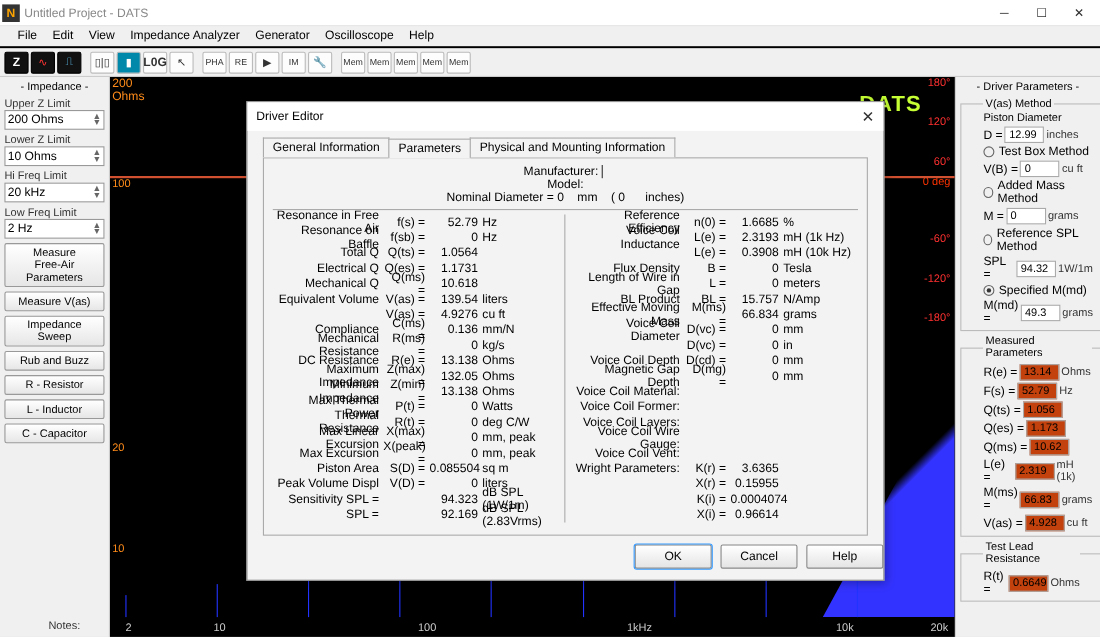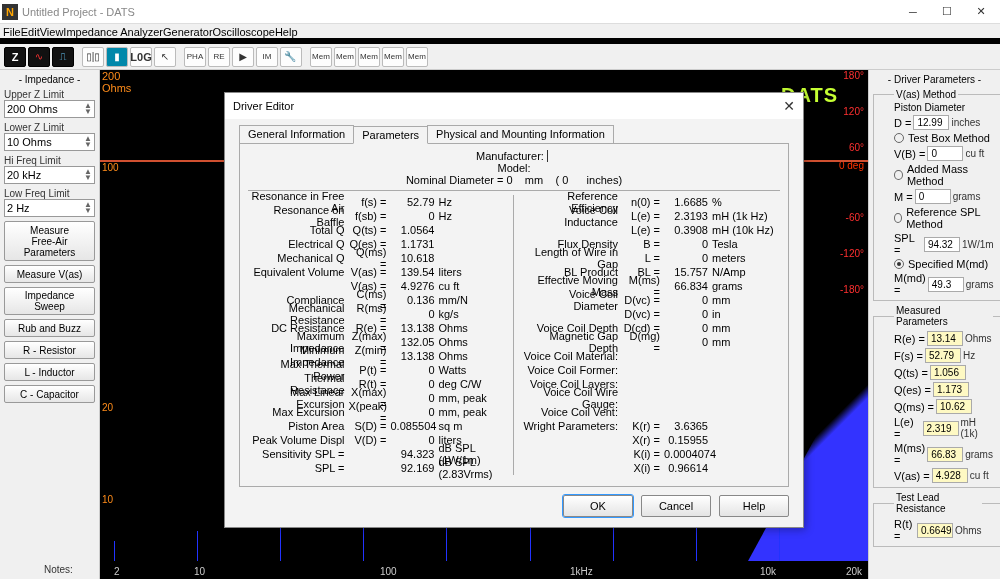--- a/index.html
+++ b/index.html
@@ -1,39 +1,39 @@
 <!DOCTYPE html>
 <html><head>
 <meta charset="utf-8">
 <style>
   * { box-sizing: border-box; font-family: "Segoe UI", sans-serif; font-size: 11px; }
   body { margin:0; background:#f0f0f0; width:1000px; height:579px; overflow:hidden; }
   .titlebar { height:24px; background:#fff; display:flex; align-items:center; padding:0 2px; color:#888; border-bottom:1px solid #ddd;}
   .titlebar .icon{width:16px;height:16px;background:#333;display:inline-flex;align-items:center;justify-content:center;color:#ffa500;font-weight:bold;margin-right:4px;}
   .titlebar .spacer{flex:1}
   .winbtn{width:34px;height:22px;display:inline-flex;align-items:center;justify-content:center;color:#333;}
-  .menubar{height:20px;background:#f0f0f0;padding:2px 3px;display:flex;border-bottom:6px solid #000000;}
+  .menubar{height:20px;background:#f0f0f0;padding:2px 16px;display:flex;gap:14px;border-bottom:2px solid #000000;}
   .toolbar{height:26px;background:#f0f0f0;border-bottom:1px solid #ccc;display:flex;align-items:center;padding:0 4px;gap:2px;}
   .tbtn{width:22px;height:20px;border:1px solid #bbb;background:#fdfdfd;display:flex;align-items:center;justify-content:center;font-size:10px;color:#333;border-radius:2px;}
   .tbtn.dark{background:#111;color:#fff;border-color:#000;}
   .sep{width:4px}
   .main{display:flex;height:calc(579px - 24px - 20px - 26px);}
   .leftpanel{width:100px;background:#f0f0f0;border-right:1px solid #ccc;padding:4px 4px;font-size:10px;}
   .rightpanel{width:132px;background:#f0f0f0;border-left:1px solid #ccc;padding:4px 4px;font-size:10px;}
   .plot{flex:1;background:#000;position:relative;overflow:hidden;}
   .panelhead{text-align:center;font-size:10px;margin-bottom:2px;}
   .lbl{font-size:10px;color:#333;margin-top:4px}
   .smallinput{width:100%;height:18px;border:1px solid #999;background:#fff;font-size:10px;padding:0 2px;display:flex;align-items:center;gap:13px;}
   .smallinput .spin{margin-left:auto;color:#666;font-size:8px;line-height:6px}
   .btnpanel{display:block;width:100%;border:1px solid #999;background:linear-gradient(#fff,#e6e6e6);height:18px;font-size:10px;margin-top:4px;border-radius:2px;}
   .btnpanel.multi{height:40px;white-space:pre-line;line-height:11px;}
   fieldset{border:1px solid #bbb;margin:4px 0;padding:2px 20px 4px;font-size:10px;}
   legend{font-size:10px;padding:0 2px;}
   .row{display:flex;align-items:center;gap:2px;margin-top:2px;font-size:10px;}
-  .valbox{border:1px solid #aaa;background:#fef9c3;height:15px;padding:0 3px;min-width:36px;display:inline-flex;align-items:center;font-size:10px;}
+  .valbox{border:1px solid #aaa;background:#c2410c;height:15px;padding:0 3px;min-width:36px;display:inline-flex;align-items:center;font-size:10px;}
   .valbox.white{background:#fff}
   .unit{font-size:10px;color:#333}
   .radio{width:10px;height:10px;border:1px solid #666;border-radius:50%;display:inline-block;vertical-align:middle;margin-right:2px;position:relative}
   .radio.sel::after{content:"";position:absolute;inset:2px;background:#333;border-radius:50%}
   .notes{position:absolute;left:44px;bottom:4px;font-size:10px;color:#333}
 
   
   .dats{position:absolute;top:14px;right:30px;font-family:Arial Black,sans-serif;font-weight:900;font-size:20px;color:#c6ff33;letter-spacing:1px}
   .axisL{position:absolute;left:2px;color:#ff8c1a;font-size:10px}
   .axisR{position:absolute;right:4px;color:#ff3030;font-size:10px}
@@ -51,21 +51,21 @@
   .tab.active{background:#f3f3f3;z-index:2;top:1px;border-bottom:1px solid #f3f3f3}
   .tabbody{border:1px solid #aaa;margin:0 14px 8px;flex:1;padding:6px 8px;background:#f3f3f3;font-size:11px;overflow:hidden}
   .topfields{ text-align:center;border-bottom:1px solid #aaa;padding-bottom:4px;margin-bottom:4px}
   .cols{display:flex;gap:8px;font-size:11px}
   .col{flex:1}
   .prow{display:flex;align-items:center;height:14px}
   .pl{flex:1;text-align:right;padding-right:4px}
   .pm{width:42px;text-align:right;padding-right:4px}
   .pv{width:48px;text-align:right;padding-right:4px}
   .pu{width:68px;text-align:left}
-  .modalbtns{display:flex;justify-content:flex-end;gap:8px;padding:0 14px 10px}
+  .modalbtns{display:flex;justify-content:flex-end;gap:8px;padding:0 0 10px}
   .mbtn{width:70px;height:22px;border:1px solid #888;background:linear-gradient(#fff,#e4e4e4);font-size:11px;border-radius:2px;}
   .mbtn.primary{outline:1px solid #39f}
 </style>
 </head>
 <body>
 
 <div class="titlebar">
   <span class="icon">N</span>
   <span>Untitled Project - DATS</span>
   <span class="spacer"></span>

